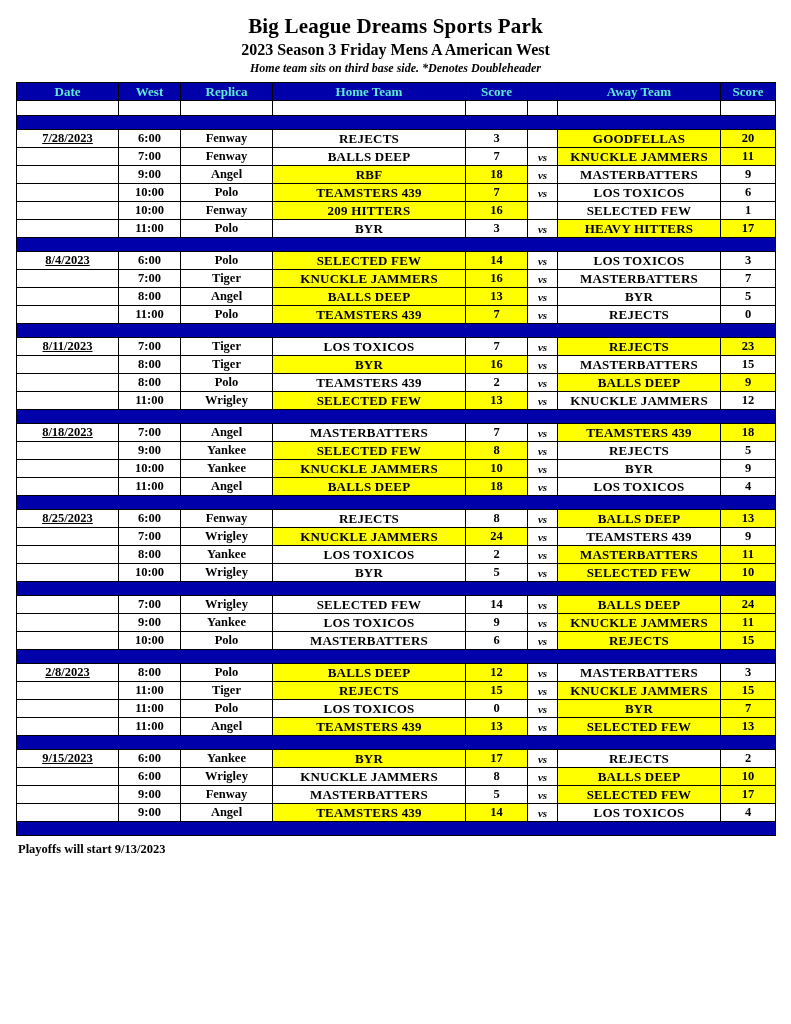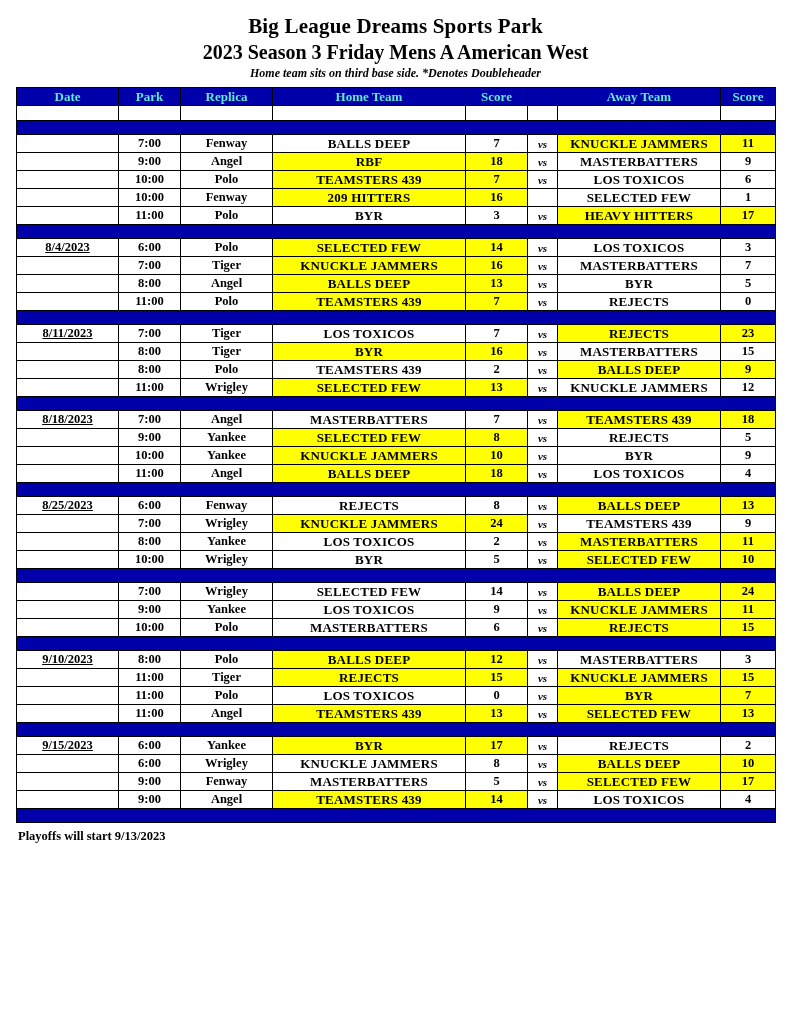--- a/index.html
+++ b/index.html
@@ -23,21 +23,21 @@
   .title {
     text-align: center;
     font-weight: bold;
     font-size: 21px;
     letter-spacing: 0.2px;
     margin: 4px 0 2px 0;
   }
   .subtitle {
     text-align: center;
     font-weight: bold;
-    font-size: 20px;
+    font-size: 16px;
     margin: 0 0 0 0;
   }
   .note {
     text-align: center;
     font-weight: bold;
     font-style: italic;
     font-size: 12px;
     margin: 2px 0 6px 0;
   }
   table.sched {
@@ -131,21 +131,21 @@
         <col class="c-replica">
         <col class="c-home">
       <col class="c-hscore">
         <col class="c-vs">
         <col class="c-away">
         <col class="c-ascore">
     </colgroup>
     <thead>
       <tr>
         <th>Date</th>
-        <th>Park</th>
+        <th>West</th>
         <th>Replica</th>
         <th>Home Team</th>
         <th>Score</th>
         <th></th>
         <th>Away Team</th>
         <th>Score</th>
       </tr>
     </thead>
     <tbody id="sched-body">
         <tr class="blankrow">
@@ -155,20 +155,30 @@
           <td></td>
           <td></td>
           <td></td>
           <td></td>
           <td></td>
         </tr>
         <tr class="spacer">
           <td colspan="8"></td>
         </tr>
         <tr>
+          <td class="date">7/28/2023</td>
+          <td class="time">6:00</td>
+          <td class="replica">Fenway</td>
+          <td class="team">REJECTS</td>
+          <td class="score">3</td>
+          <td class="vs"></td>
+          <td class="team hl">GOODFELLAS</td>
+          <td class="score hl">20</td>
+        </tr>
+        <tr>
           <td class="date"></td>
           <td class="time">7:00</td>
           <td class="replica">Fenway</td>
           <td class="team">BALLS DEEP</td>
           <td class="score">7</td>
           <td class="vs">vs</td>
           <td class="team hl">KNUCKLE JAMMERS</td>
           <td class="score hl">11</td>
         </tr>
         <tr>
@@ -413,21 +423,21 @@
           <td class="team">MASTERBATTERS</td>
           <td class="score">6</td>
           <td class="vs">vs</td>
           <td class="team hl">REJECTS</td>
           <td class="score hl">15</td>
         </tr>
         <tr class="spacer">
           <td colspan="8"></td>
         </tr>
         <tr>
-          <td class="date">9/10/2023</td>
+          <td class="date">2/8/2023</td>
           <td class="time">8:00</td>
           <td class="replica">Polo</td>
           <td class="team hl">BALLS DEEP</td>
           <td class="score hl">12</td>
           <td class="vs">vs</td>
           <td class="team">MASTERBATTERS</td>
           <td class="score">3</td>
         </tr>
         <tr>
           <td class="date"></td>

